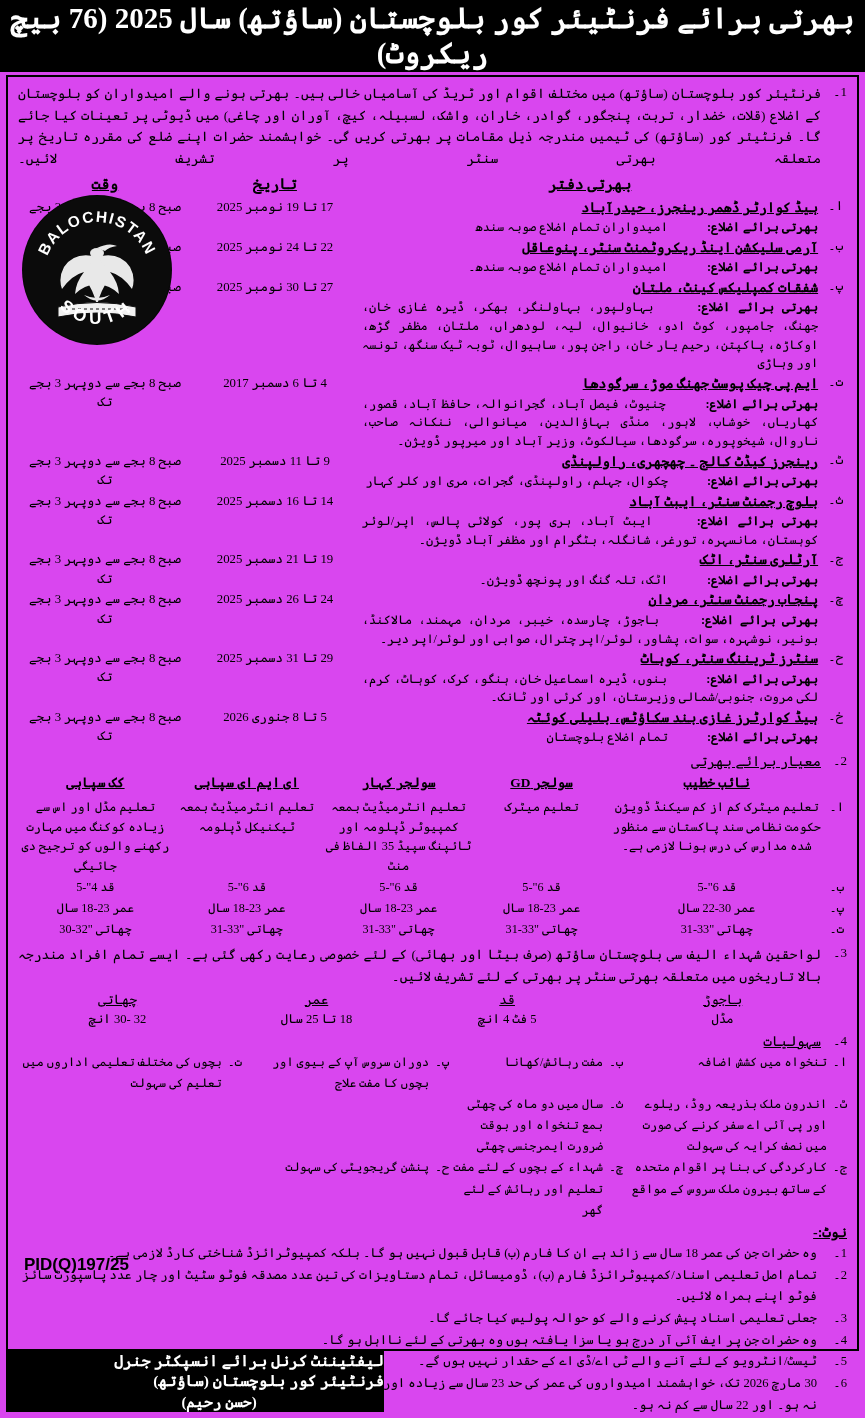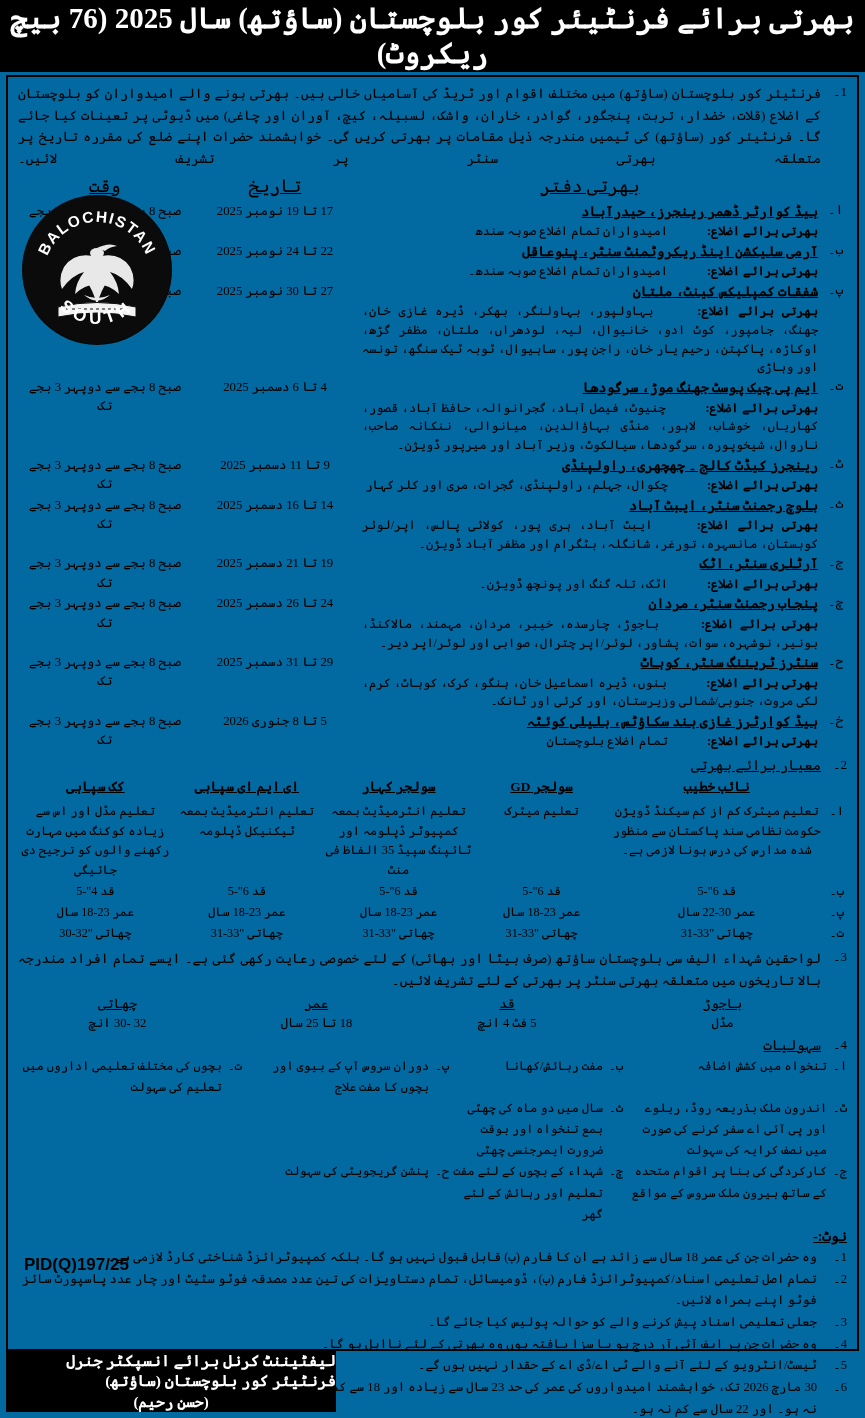--- a/index.html
+++ b/index.html
@@ -3,21 +3,21 @@
 <meta charset="utf-8">
 <style>
   html,body{margin:0;padding:0;background:#fff;}
   body{
     width:865px;height:1418px;
     font-family:"Liberation Serif","DejaVu Serif",serif;
     color:#000;overflow:hidden;position:relative;
   }
   .page{
     width:865px;height:1418px;position:relative;
-    background:#0369a1;box-sizing:border-box;
+    background:#d946ef;box-sizing:border-box;
     padding:0;
   }
   
   .title-banner{
     background:#000;color:#fff;
     height:72px;display:flex;align-items:center;justify-content:center;
     text-align:center;
   }
   .title-banner .t{
     font-size:29px;font-weight:bold;letter-spacing:0px;line-height:1.2;
@@ -41,21 +41,21 @@
     text-align:justify;text-align-last:justify;
     font-size:13.4px;line-height:1.62;
   }
   .just.last{text-align-last:right;}
   
   .sched{
     width:100%;margin-top:3px;direction:rtl;
     border-collapse:collapse;
   }
   .sched th{
-    font-size:18px;font-weight:normal;text-decoration:underline;
+    font-size:15px;font-weight:bold;text-decoration:underline;
     padding:2px 4px 5px 4px;text-align:center;
   }
   .sched th.office{text-align:center;margin-top:28px;}
   .sched td{vertical-align:top;padding:0 4px 1px 4px;}
   .col-idx{width:22px;}
   .col-office{width:56%;}
   .col-date{width:20%;}
   .col-time{width:21%;}
   .idx{font-size:12.5px;padding-top:2px;}
   .office-name{
@@ -128,21 +128,21 @@
   .note .n-txt{flex:1;text-align:right;}
   
   .pid{
     position:absolute;left:16px;bottom:74px;
     font-family:"Liberation Sans","DejaVu Sans",sans-serif;
     font-size:17px;font-weight:bold;direction:ltr;
   }
   .footer-band{
     position:absolute;left:6px;bottom:6px;width:330px;height:62px;
     background:#000;color:#fff;display:flex;flex-direction:column;
-    align-items:center;justify-content:center;direction:rtl;
+    align-items:center;justify-content:center;direction:rtl;padding-left:48px;
   }
   .footer-band .f1{font-size:15.5px;font-weight:bold;line-height:1.3;}
   .footer-band .f2{font-size:15px;font-weight:bold;margin-top:2px;}
 </style>
 </head>
 <body>
 
 <div class="page">
 
   <div class="title-banner">
@@ -221,21 +221,21 @@
             </td>
             <td class="cell-c">27 تا 30 نومبر 2025</td>
             <td class="cell-c">صبح 8 بجے سے دوپہر 3 بجے تک</td>
           </tr>
           <tr>
             <td class="idx">ت۔</td>
             <td>
               <div class="office-name">ایم پی چیک پوسٹ جھنگ موڑ، سرگودھا</div>
               <div class="office-districts"><b>بھرتی برائے اضلاع: </b>چنیوٹ، فیصل آباد، گجرانوالہ، حافظ آباد، قصور، کھاریاں، خوشاب، لاہور، منڈی بہاؤالدین، میانوالی، ننکانہ صاحب، ناروال، شیخوپورہ، سرگودھا، سیالکوٹ، وزیر آباد اور میرپور ڈویژن۔</div>
             </td>
-            <td class="cell-c">4 تا 6 دسمبر 2025</td>
+            <td class="cell-c">4 تا 6 دسمبر 2017</td>
             <td class="cell-c">صبح 8 بجے سے دوپہر 3 بجے تک</td>
           </tr>
           <tr>
             <td class="idx">ٹ۔</td>
             <td>
               <div class="office-name">رینجرز کیڈٹ کالج ۔ چھچھری، راولپنڈی</div>
               <div class="office-districts"><b>بھرتی برائے اضلاع: </b>چکوال، جہلم، راولپنڈی، گجرات، مری اور کلر کہار</div>
             </td>
             <td class="cell-c">9 تا 11 دسمبر 2025</td>
             <td class="cell-c">صبح 8 بجے سے دوپہر 3 بجے تک</td>

